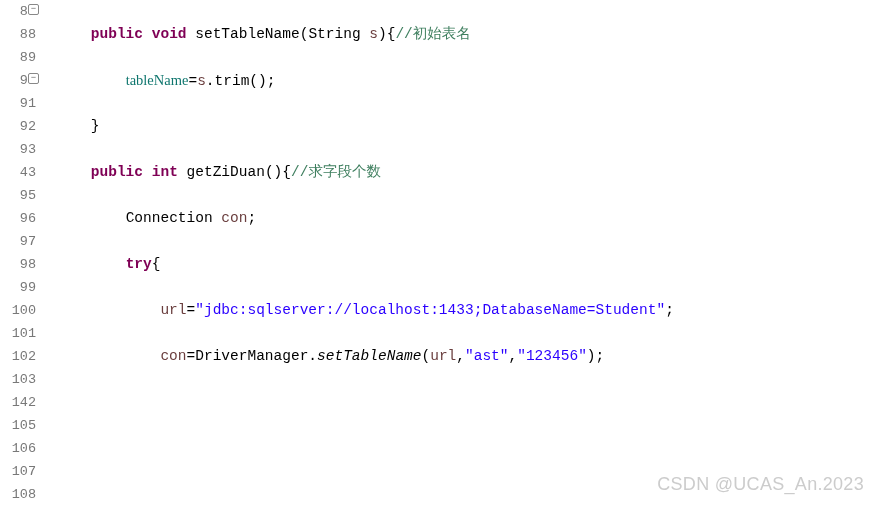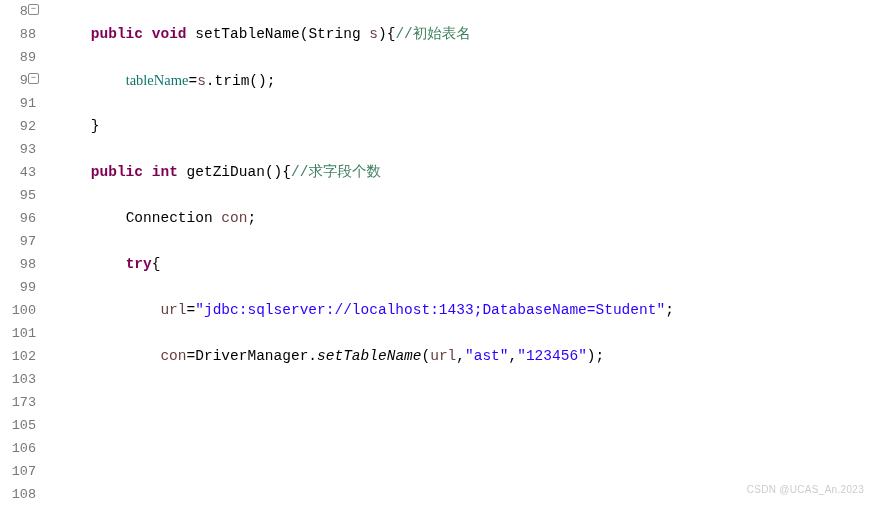--- a/index.html
+++ b/index.html
@@ -67,21 +67,21 @@
     .str { color: #2a00ff; }
     .cmt { color: #3f7f5f; margin-top: 21px; }
     .type { color: #000; }
     .underline { text-decoration: underline wavy #d4d4aa; text-decoration-skip-ink: none; }
     .watermark {
       position: absolute;
       right: 12px;
       bottom: 12px;
       color: #cccccc;
       font-family: Arial, sans-serif;
-      font-size: 10px;
+      font-size: 18px;
       letter-spacing: 0.3px;
     }
   </style>
 </head>
 <body>
 
 <div class="editor">
   <div class="gutter">
     <div class="gutter-line"><span>87</span><span class="fold-marker">−</span></div>
     <div class="gutter-line"><span>88</span></div>
@@ -93,21 +93,21 @@
     <div class="gutter-line"><span>43</span></div>
     <div class="gutter-line"><span>95</span></div>
     <div class="gutter-line"><span>96</span></div>
     <div class="gutter-line"><span>97</span></div>
     <div class="gutter-line"><span>98</span></div>
     <div class="gutter-line"><span>99</span></div>
     <div class="gutter-line"><span>100</span></div>
     <div class="gutter-line"><span>101</span></div>
     <div class="gutter-line"><span>102</span></div>
     <div class="gutter-line"><span>103</span></div>
-    <div class="gutter-line"><span>173</span></div>
+    <div class="gutter-line"><span>142</span></div>
     <div class="gutter-line"><span>105</span></div>
     <div class="gutter-line"><span>106</span></div>
     <div class="gutter-line"><span>107</span></div>
     <div class="gutter-line"><span>108</span></div>
   </div>
 
   <div class="code-area">
 <div class="code-line">    <span class="kw-access">public</span> <span class="kw-type">void</span> <span>setTableName</span>(<span class="type">String</span> <span class="local">s</span>)<span>{</span><span class="cmt">//初始表名</span></div>
 <div class="code-line">        <span class="field">tableName</span><span>=</span><span class="local">s</span><span>.</span><span>trim</span><span>();</span></div>
 <div class="code-line">    <span>}</span></div>

